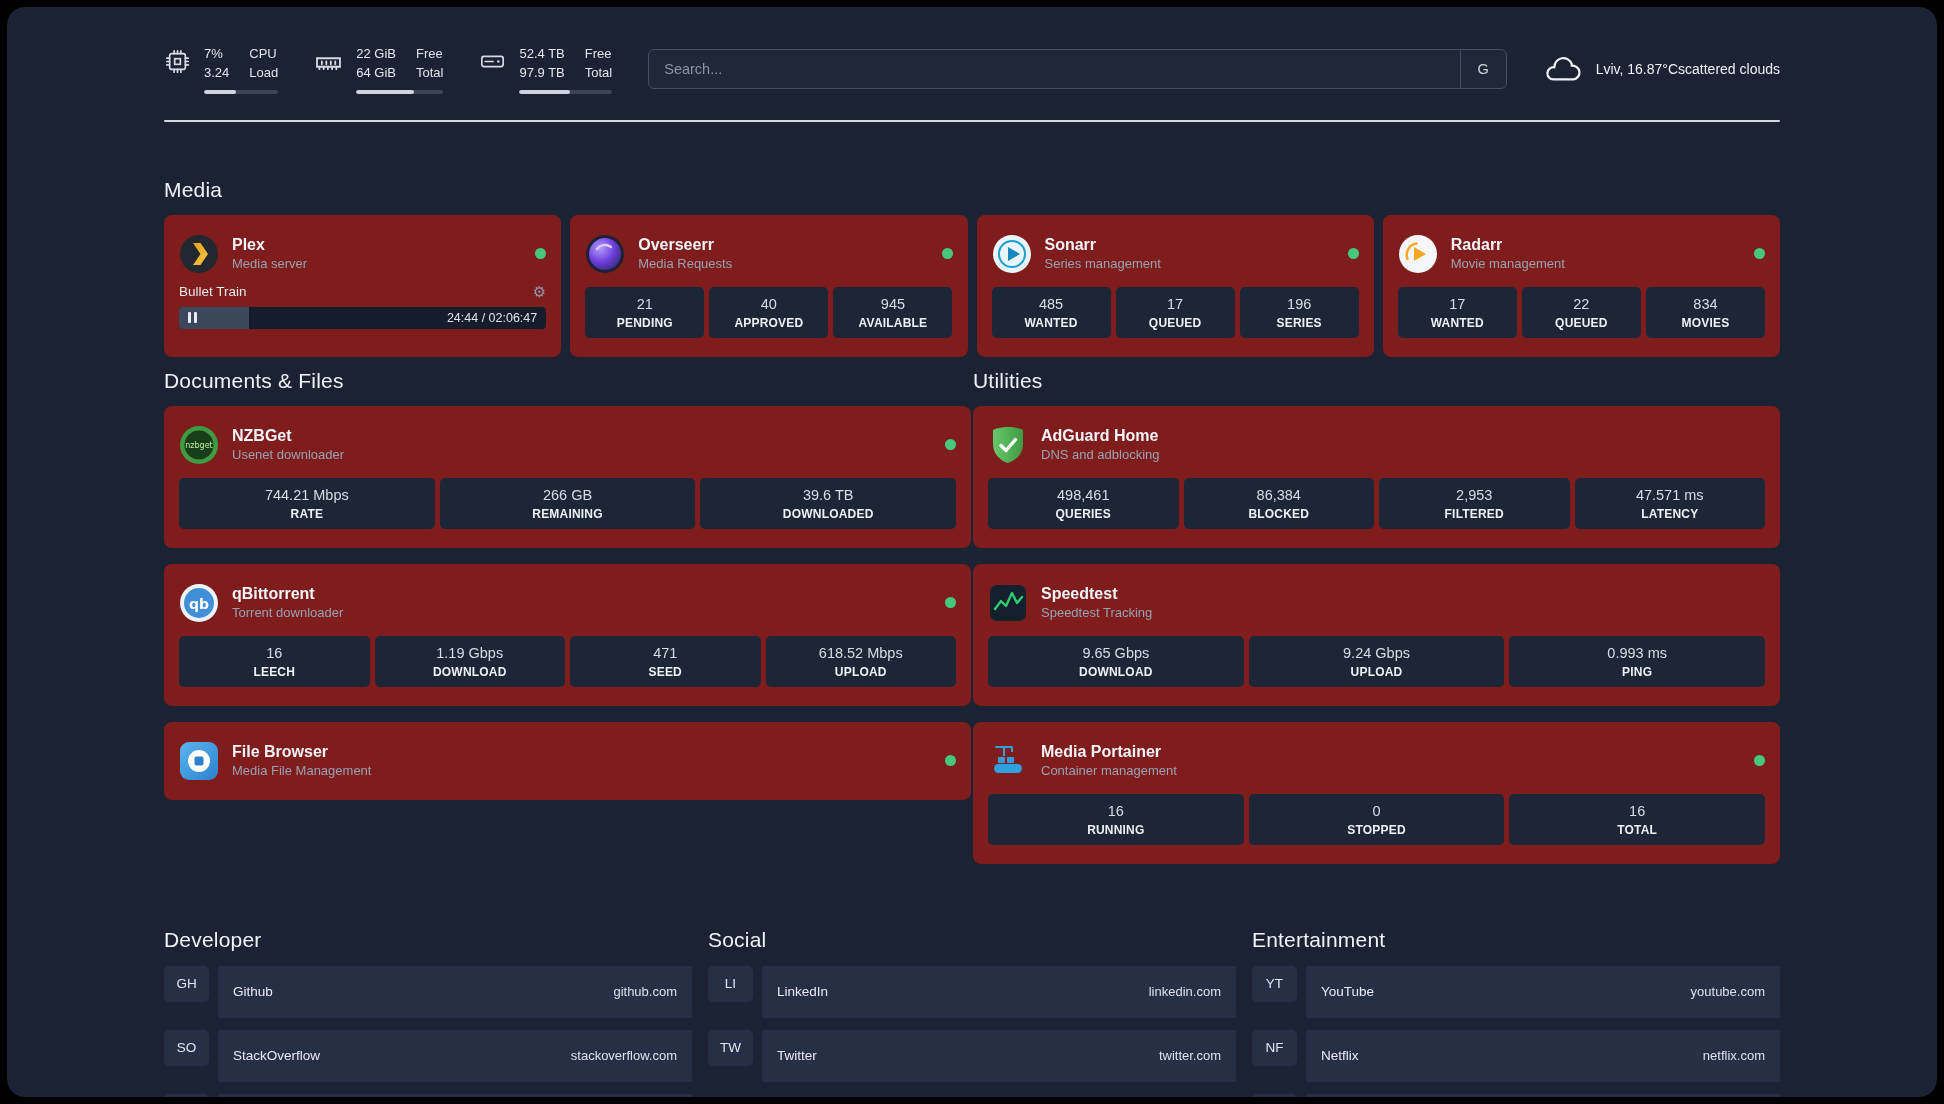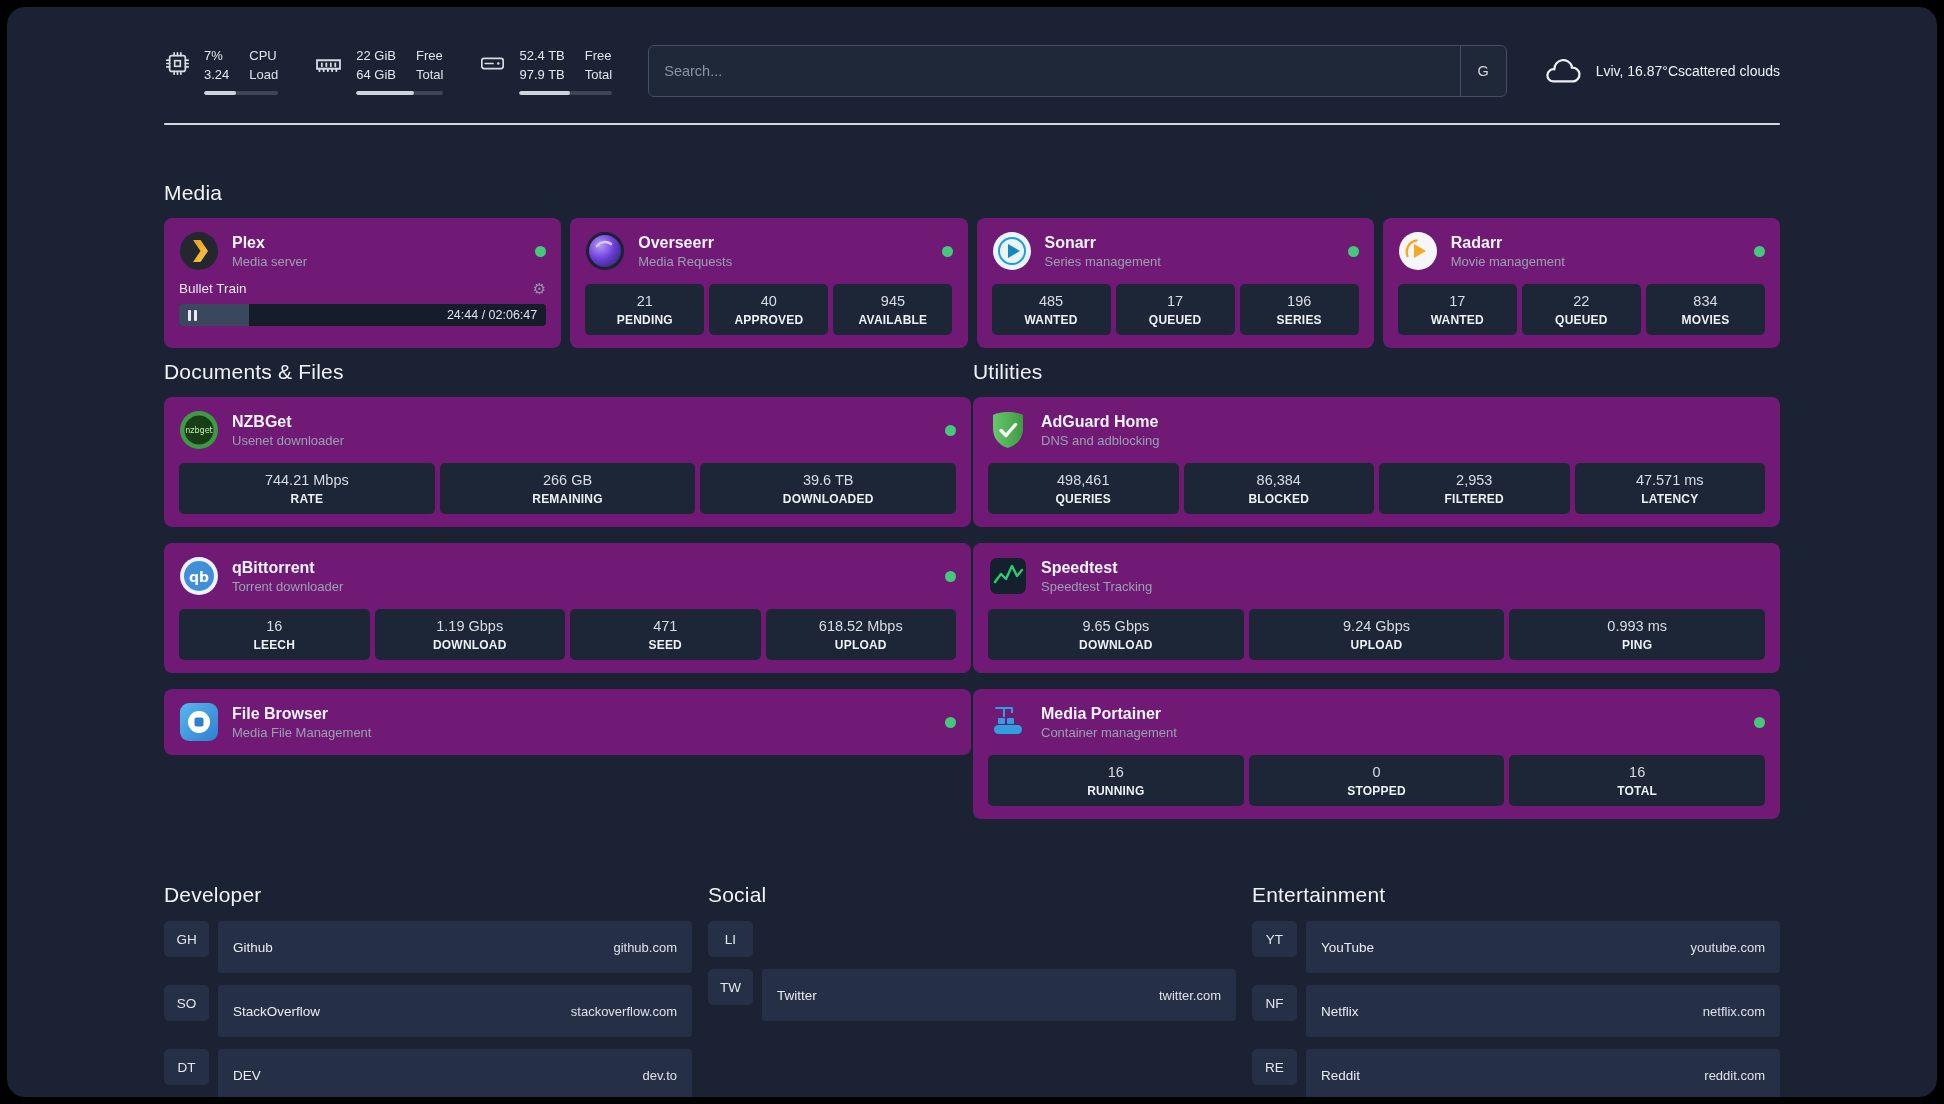--- a/index.html
+++ b/index.html
@@ -11,38 +11,38 @@
   
   .topbar{display:flex;align-items:center;gap:36px}
   .monitor{display:flex;align-items:flex-start;gap:13px}
   .m-icon{color:#d6dbe4;padding-top:3px;display:flex}
   .m-body{display:flex;flex-direction:column}
   .m-cols{display:flex;gap:20px}
   .m-col{display:flex;flex-direction:column;font-size:13px;line-height:1.45;color:#e3e7ee}
   .m-col.dim{color:#dfe3ea}
   .m-bar{margin-top:7px;height:4px;background:#3d4657;border-radius:2px;overflow:hidden;width:100%}
   .m-fill{height:100%;background:#ced4dd;border-radius:2px}
-  .search{flex:1;display:flex;align-items:stretch;height:52px;background:#1f2839;border:1px solid #454f63;border-radius:6px}
+  .search{flex:1;display:flex;align-items:stretch;height:40px;background:#1f2839;border:1px solid #454f63;border-radius:6px}
   .search input{flex:1;background:transparent;border:none;outline:none;color:#e7eaf0;font-size:14.5px;padding:0 15px}
   .search input::placeholder{color:#8b93a3}
   .engine{width:46px;display:flex;align-items:center;justify-content:center;border-left:1px solid #454f63;font-size:14.5px;color:#d2d7df;cursor:pointer}
   .weather{display:flex;align-items:center;gap:13px}
   .weather-text{display:flex;flex-direction:row;font-size:14px;line-height:1.5;color:#eef1f6}
   .divider{height:2px;background:#d4d8df;margin-top:26px;border-radius:1px}
 
   
   .section-title{font-size:21px;font-weight:500;color:#f0f2f6;letter-spacing:.2px}
   .media-title{margin-top:56px;margin-bottom:13px}
   .media-grid{display:grid;grid-template-columns:repeat(4,1fr);gap:9px}
   .split{display:grid;grid-template-columns:1fr 1fr;gap:2px;margin-top:12px;align-items:start}
   .col .section-title{margin-bottom:13px}
   .card-stack{display:flex;flex-direction:column;gap:16px}
 
   
-  .card{background:#701a75;border-radius:8px;padding:13px 15px;cursor:pointer}
+  .card{background:#7f1d1d;border-radius:8px;padding:19px 15px;cursor:pointer}
   .card-head{display:flex;align-items:center;gap:13px}
   .app-icon{width:40px;height:40px;flex:0 0 40px;display:flex;align-items:center;justify-content:center}
   .app-meta{display:flex;flex-direction:column;gap:2px}
   .app-name{font-size:16px;font-weight:600;color:#f0f3f7}
   .app-desc{font-size:13px;color:#98a1b1}
   .dot{width:11px;height:11px;border-radius:50%;background:#46c87c;margin-left:auto;flex:0 0 11px}
   .stats{display:flex;gap:5px;margin-top:13px}
   .stat{flex:1;background:#1d2637;border-radius:5px;padding:9px 4px 8px;text-align:center}
   .stat .v{font-size:14.5px;color:#d8dde5}
   .stat .l{font-size:12px;font-weight:700;color:#eef1f5;margin-top:4px;letter-spacing:.2px}
@@ -545,20 +545,24 @@
           </div>
         </div>
       </div>
     </div>
 
     <div class="bm-col">
       <h2 class="section-title">Social</h2>
       <div class="bm-rows">
         <div class="bm-row">
           <div class="bm-abbr">LI</div>
+          <div class="bm-pill">
+            <span class="bm-name">LinkedIn</span>
+            <span class="bm-url">linkedin.com</span>
+          </div>
         </div>
         <div class="bm-row">
           <div class="bm-abbr">TW</div>
           <div class="bm-pill">
             <span class="bm-name">Twitter</span>
             <span class="bm-url">twitter.com</span>
           </div>
         </div>
       </div>
     </div>

